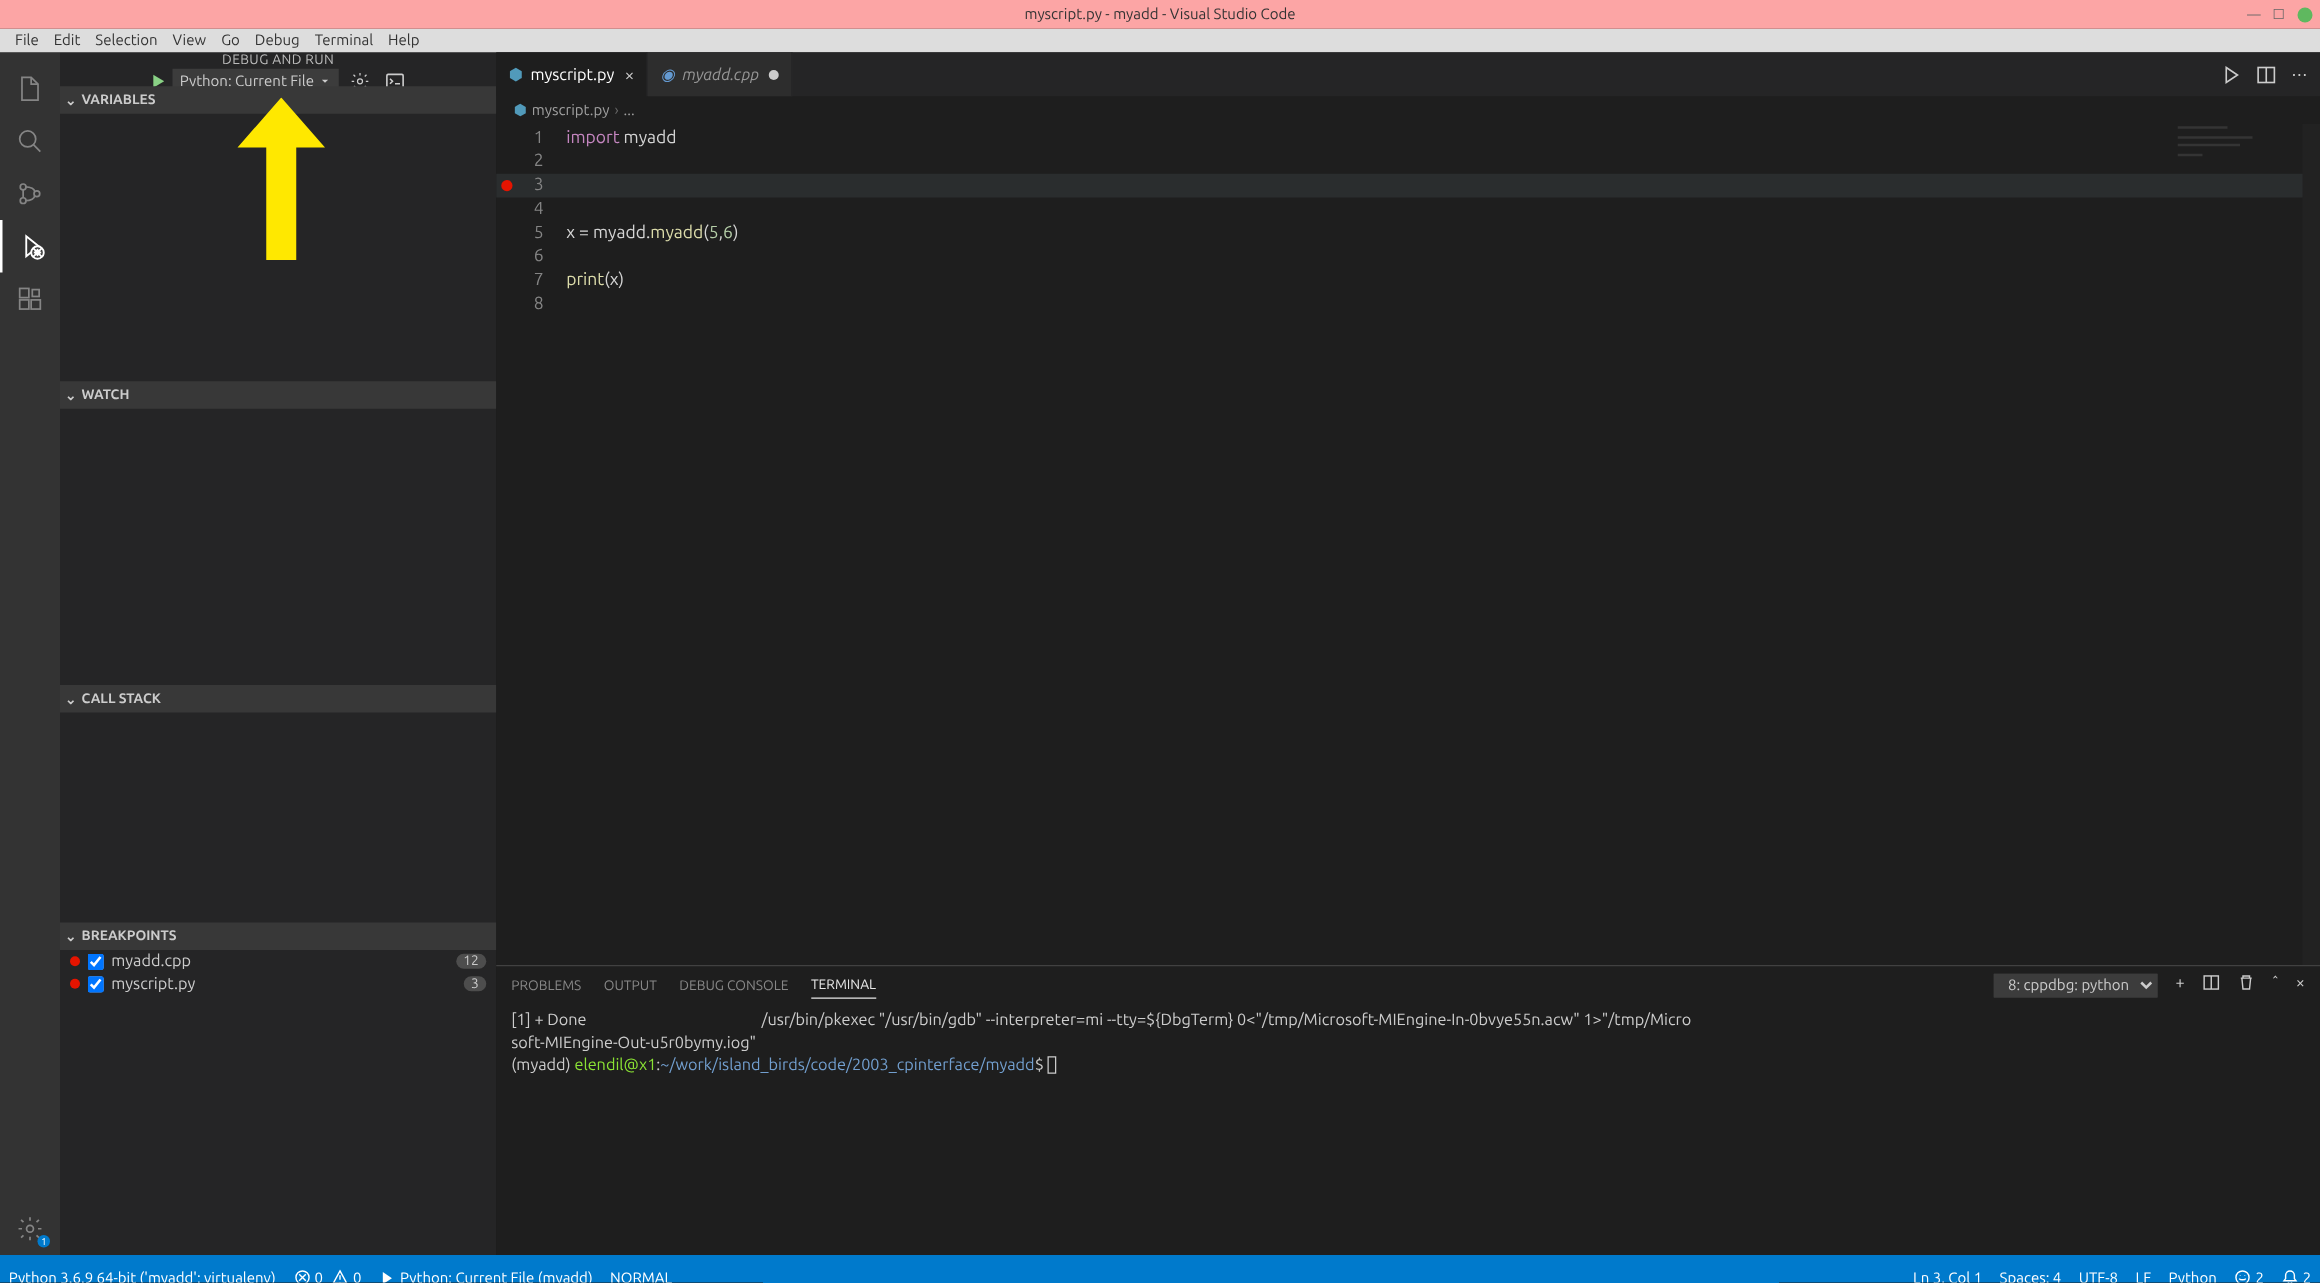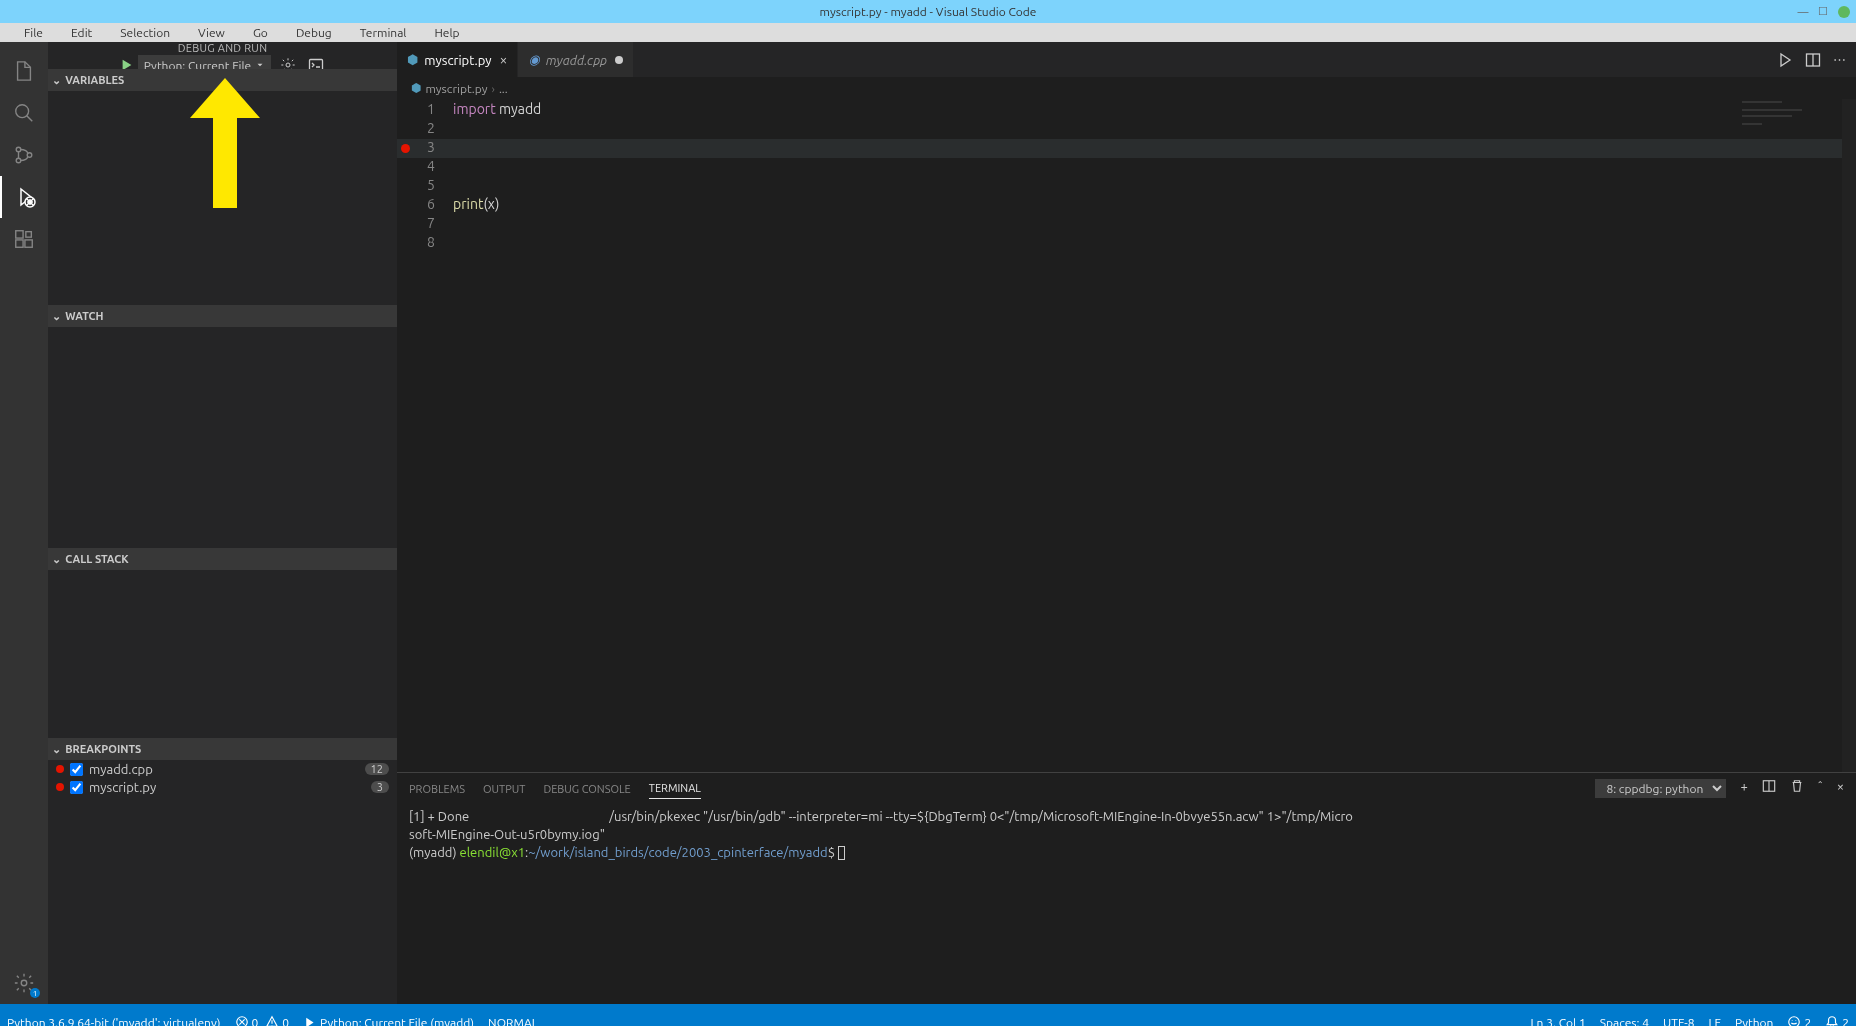--- a/index.html
+++ b/index.html
@@ -1,26 +1,26 @@
 <!DOCTYPE html>
 <html><head>
 <meta charset="utf-8">
 <style>
 * { margin: 0; padding: 0; box-sizing: border-box; font-family: -apple-system, BlinkMacSystemFont, "Segoe UI", Ubuntu, "Droid Sans", sans-serif; }
 body { background: #1e1e1e; color: #ccc; font-size: 13px; overflow: hidden; width: 1856px; height: 1026px; }
 
 
-.titlebar { height: 23px; background: #7dd3fc; display: flex; align-items: center; justify-content: center; position: relative; }
+.titlebar { height: 23px; background: #fca5a5; display: flex; align-items: center; justify-content: center; position: relative; }
 .titlebar-title { color: #333; font-size: 12px; }
 .titlebar-controls { position: absolute; right: 6px; display: flex; gap: 10px; align-items: center; }
 .titlebar-btn { width: 10px; height: 10px; display:flex; align-items:center; justify-content:center; color:#666; font-size:11px; }
 .titlebar-close { width: 12px; height:12px; border-radius:50%; background:#5fb85f; }
 
 
-.menubar { height: 19px; background: #dddddd; display: flex; align-items: center; padding-left: 18px; gap: 16px; }
+.menubar { height: 19px; background: #dddddd; display: flex; align-items: center; padding-left: 6px; }
 .menubar-item { color: #333; font-size: 12px; padding: 0 6px; cursor: pointer; }
 
 .main { display: flex; height: calc(100% - 23px - 19px - 22px); }
 
 
 .activitybar { width: 48px; background: #333333; display: flex; flex-direction: column; align-items: center; padding-top: 8px; }
 .activity-icon { width: 48px; height: 42px; display: flex; align-items:center; justify-content:center; color: #858585; cursor: pointer; }
 .activity-icon.active { color: #fff; border-left: 2px solid #fff; }
 .activity-spacer { flex: 1; }
 
@@ -291,20 +291,21 @@
         <div class="gutter-line"><span>5</span></div>
         <div class="gutter-line"><span>6</span></div>
         <div class="gutter-line"><span>7</span></div>
         <div class="gutter-line"><span>8</span></div>
       </div>
       <div class="code">
         <div class="code-line"><span class="tk-keyword">import</span><span class="tk-module"> myadd</span></div>
         <div class="code-line"></div>
         <div class="code-line"><span class="tk-func">print</span><span class="tk-paren">(</span><span class="tk-string">"going to ADD SOME NUMBERS"</span><span class="tk-paren">)</span></div>
         <div class="code-line"></div>
+        <div class="code-line"><span>x = myadd.</span><span class="tk-func">myadd</span><span class="tk-paren">(</span><span class="tk-num">5</span><span>,</span><span class="tk-num">6</span><span class="tk-paren">)</span></div>
         <div class="code-line"></div>
         <div class="code-line"><span class="tk-func">print</span><span>(x)</span></div>
         <div class="code-line"></div>
       </div>
       <div class="minimap">
         <svg width="100" height="30">
             <rect x="0" y="2" width="40" height="2" fill="#555"></rect>
             <rect x="0" y="10" width="60" height="2" fill="#555"></rect>
             <rect x="0" y="16" width="50" height="2" fill="#555"></rect>
             <rect x="0" y="24" width="20" height="2" fill="#555"></rect>

